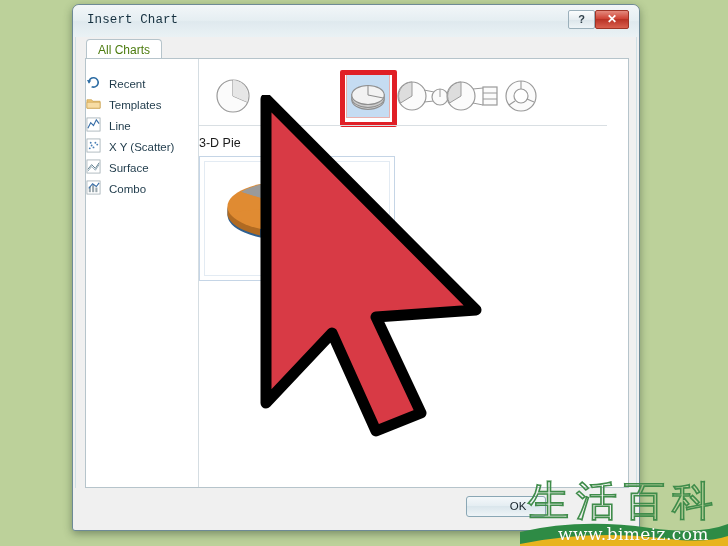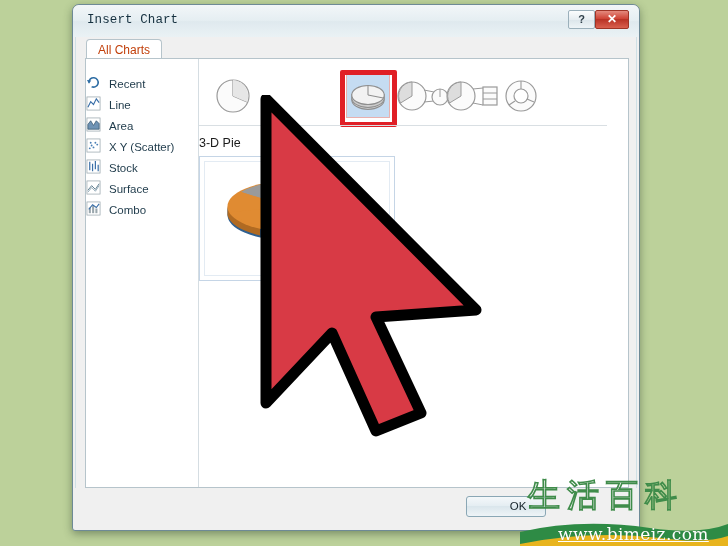--- a/index.html
+++ b/index.html
@@ -95,21 +95,21 @@
     height: 20px;
   }
   #tab-all-charts {
     position: absolute;
     left: 1px;
     top: 0px;
     height: 20px;
     padding: 0 11px;
     font-size: 12px;
     line-height: 20px;
-    color: #c2410c;
+    color: #4d7c0f;
     background: #ffffff;
     border: 1px solid #b6c4cb;
     border-bottom: none;
     border-radius: 4px 4px 0 0;
     box-sizing: border-box;
     cursor: default;
   }
 
   
   #content-body {
@@ -279,39 +279,38 @@
     left: 520px;
     top: 474px;
     width: 208px;
     height: 72px;
     pointer-events: none;
   }
   #watermark-cn {
     position: absolute;
     left: 8px;
     top: 0px;
-    font-size: 32px;
+    font-size: 41px;
     letter-spacing: 7px;
     font-family: Liberation Sans, sans-serif;
     color: rgba(255,255,255,0.0);
     -webkit-text-stroke: 1.6px #3f8c4a;
     white-space: nowrap;
   }
   #watermark-url {
     position: absolute;
     left: 38px;
     top: 50px;
     font-size: 17px;
     font-family: "DejaVu Serif", serif;
     color: #ffffff;
     letter-spacing: 0.4px;
     text-shadow: 0 0 1px rgba(0,0,0,0.15);
     white-space: nowrap;
     z-index: 3;
-    text-decoration: underline;
   }
   #watermark-ribbon { position: absolute; left: 0; top: 0; }
 </style>
 </head>
 <body>
 
 <div id="dialog">
   <div id="dialog-inner-frame"></div>
 
   <div id="titlebar">
@@ -329,63 +328,53 @@
     <div id="sidebar">
 
       <div class="side-item">
         <svg class="side-icon" viewBox="0 0 16 16">
           <path d="M3 8 A5 5 0 1 1 6 12.5" fill="none" stroke="#2e6da4" stroke-width="1.7"></path>
           <path d="M1 5.4 L3.2 9.2 L5.6 5.9 Z" fill="#2e6da4"></path>
         </svg>
         <span class="side-label">Recent</span>
       </div>
 
+      <div class="side-item">
+        <svg class="side-icon" viewBox="0 0 16 16">
+          <path d="M1 4 h5 l1.3 1.6 H15 v7.4 H1 Z" fill="#f0c87a" stroke="#c9a04e" stroke-width="0.8"></path>
+          <path d="M1 6.6 H15 v6.4 H1 Z" fill="#f7dca4" stroke="#c9a04e" stroke-width="0.7"></path>
+        </svg>
+        <span class="side-label">Templates</span>
+      </div>
 
 
       <div class="side-item">
         <svg class="side-icon" viewBox="0 0 16 16">
           <rect x="1" y="1" width="14" height="14" fill="none" stroke="#9aa7ad" stroke-width="0.8"></rect>
           <polyline points="2,12 5,6 8,9 11,3 14,7" fill="none" stroke="#3a6fa8" stroke-width="1.2"></polyline>
         </svg>
         <span class="side-label">Line</span>
       </div>
 
 
 
-      <div class="side-item">
-        <svg class="side-icon" viewBox="0 0 16 16">
-          <rect x="1" y="1" width="14" height="14" fill="none" stroke="#9aa7ad" stroke-width="0.8"></rect>
-          <path d="M2 13 L2 8 L5 4 L8 9 L11 4 L14 7 L14 13 Z" fill="#6f93b5" stroke="#35556f" stroke-width="0.8"></path>
-        </svg>
-        <span class="side-label">Area</span>
-      </div>
 
       <div class="side-item">
         <svg class="side-icon" viewBox="0 0 16 16">
           <rect x="1" y="1" width="14" height="14" fill="none" stroke="#9aa7ad" stroke-width="0.8"></rect>
           <circle cx="4" cy="11" r="1" fill="#4a7fb5"></circle>
           <circle cx="6" cy="8" r="1" fill="#4a7fb5"></circle>
           <circle cx="8" cy="10" r="1" fill="#4a7fb5"></circle>
           <circle cx="10" cy="5" r="1" fill="#4a7fb5"></circle>
           <circle cx="12" cy="7" r="1" fill="#4a7fb5"></circle>
           <circle cx="5" cy="5" r="1" fill="#4a7fb5"></circle>
         </svg>
         <span class="side-label">X Y (Scatter)</span>
       </div>
 
-      <div class="side-item">
-        <svg class="side-icon" viewBox="0 0 16 16">
-          <rect x="1" y="1" width="14" height="14" fill="none" stroke="#9aa7ad" stroke-width="0.8"></rect>
-          <line x1="4" y1="3" x2="4" y2="12" stroke="#3a6fa8" stroke-width="1.3"></line>
-          <line x1="7" y1="5" x2="7" y2="13" stroke="#3a6fa8" stroke-width="1.3"></line>
-          <line x1="10" y1="2" x2="10" y2="11" stroke="#3a6fa8" stroke-width="1.3"></line>
-          <line x1="13" y1="6" x2="13" y2="13" stroke="#3a6fa8" stroke-width="1.3"></line>
-        </svg>
-        <span class="side-label">Stock</span>
-      </div>
 
       <div class="side-item">
         <svg class="side-icon" viewBox="0 0 16 16">
           <rect x="1" y="1" width="14" height="14" fill="none" stroke="#9aa7ad" stroke-width="0.8"></rect>
           <path d="M2 11 L6 6 L10 10 L14 4" fill="none" stroke="#5a7a8c" stroke-width="1"></path>
           <path d="M2 13 L6 8 L10 12 L14 6" fill="none" stroke="#8fa6b4" stroke-width="1"></path>
         </svg>
         <span class="side-label">Surface</span>
       </div>
 

